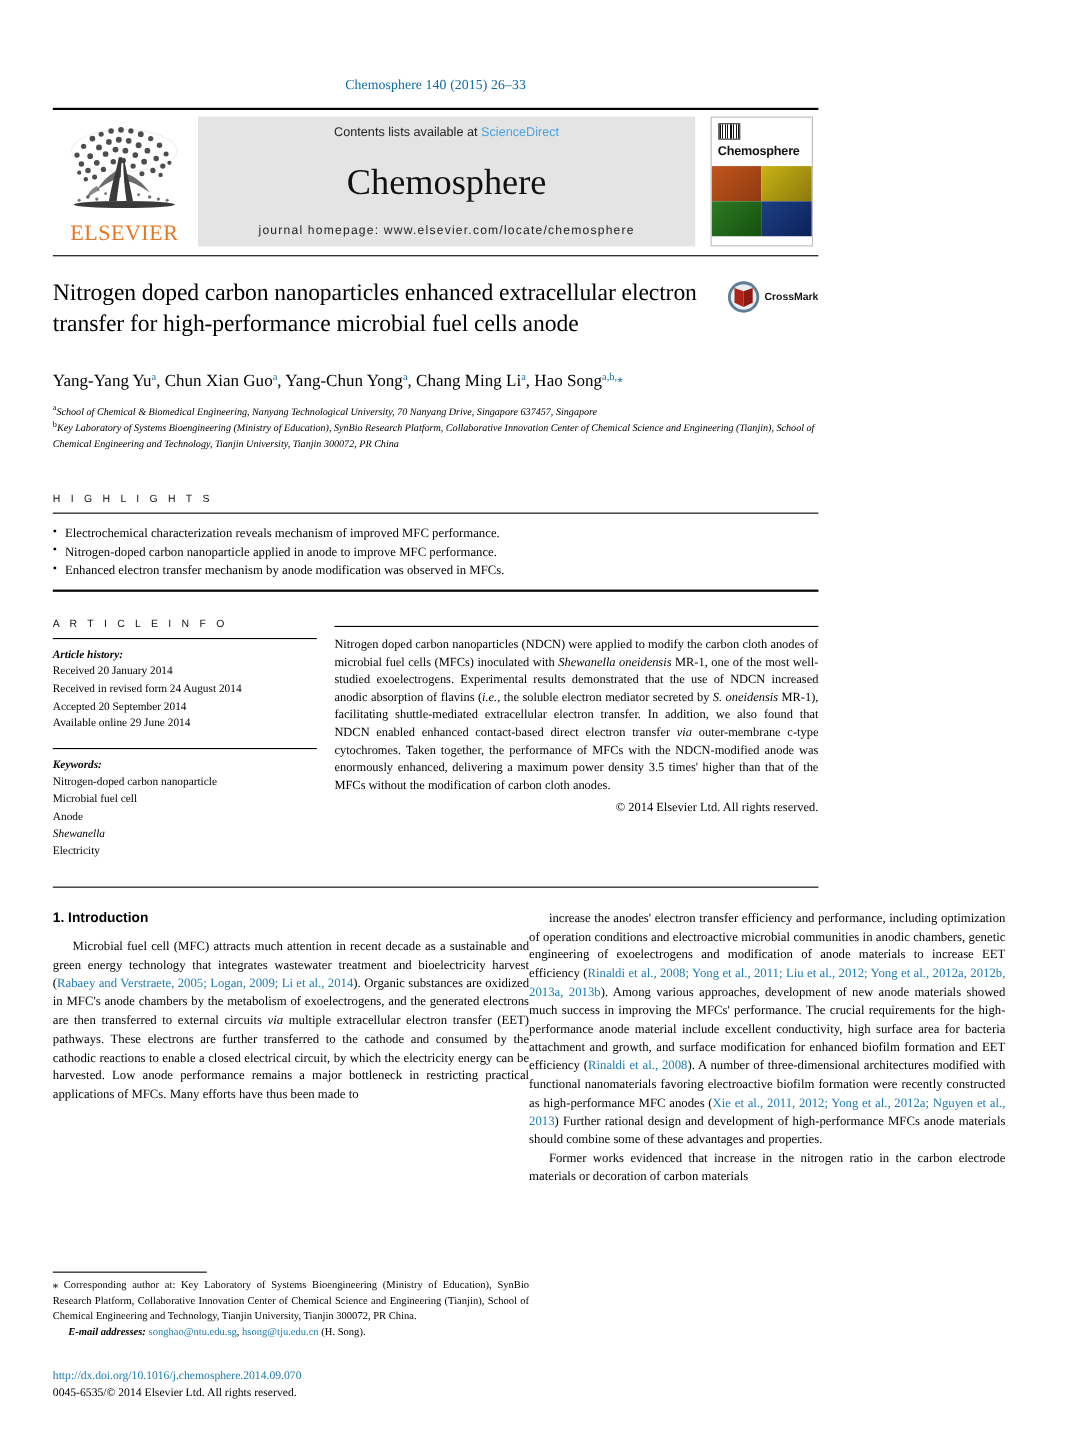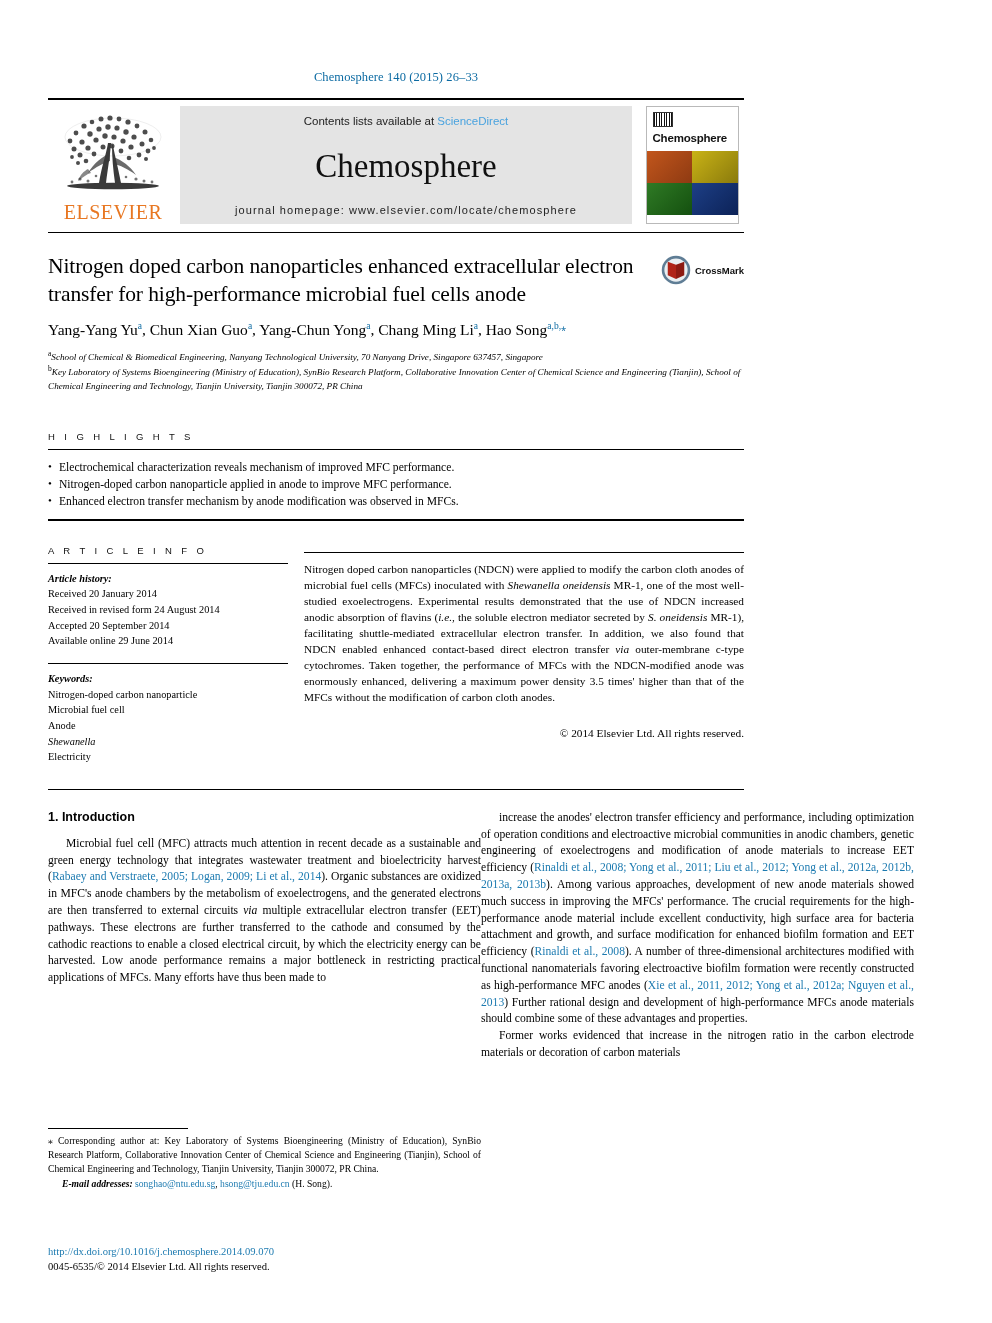--- a/index.html
+++ b/index.html
@@ -137,21 +137,21 @@
   .cm-badge { width: 30px; height: 30px; }
   .cm-text {
     font-family: "Liberation Sans", sans-serif;
     font-weight: bold;
     font-size: 9.5px;
     color: #111;
   }
   .authors {
     font-family: "Liberation Serif", serif;
     font-size: 15.5px;
-    margin-top: 12px;
+    margin-top: 29px;
     line-height: 1.3;
   }
   .authors sup { color: #0b6aa2; font-size: 9.5px; }
   .affils {
     margin-top: 9px;
     font-size: 9.2px;
     font-style: italic;
     line-height: 1.42;
   }
   .affils sup { font-style: normal; font-size: 7.5px; }
@@ -191,21 +191,21 @@
   .kw { font-size: 10.3px; line-height: 1.52; padding-top: 7px; }
   .kw .it { font-style: italic; font-weight: 600; }
   .kw .sp { font-style: italic; }
   .abstract {
     font-size: 11.3px;
     line-height: 1.42;
     text-align: justify;
     padding-top: 8px;
   }
   .abstract i { font-style: italic; }
-  .copyline { text-align: right; margin-top: 22px; font-size: 11.3px; }
+  .copyline { text-align: right; margin-top: 6px; font-size: 11.3px; }
 
   
   .bodysep { border-top: 1px solid #000; margin-top: 24px; }
   .body2 { display: flex; margin-top: 20px; }
   .bcol { width: 433px; flex: 0 0 433px; }
   h2.sec {
     font-family: "Liberation Sans", sans-serif;
     font-size: 12.5px;
     font-weight: bold;
     margin: 0 0 12px 0;
@@ -216,21 +216,21 @@
     text-align: justify;
     margin: 0;
     text-indent: 18px;
     hyphens: auto;
   }
   p.body + p.body { margin-top: 0; }
   .ref { color: #1c7ab0; }
   .body i { font-style: italic; }
 
   
-  .footnote-wrap { position: absolute; left: 48px; top: 1128px; width: 433px; }
+  .footnote-wrap { position: absolute; left: 48px; top: 1156px; width: 433px; }
   .fn-rule { border-top: 1px solid #000; width: 140px; margin-bottom: 5px; }
   .fn { font-size: 9.6px; line-height: 1.44; text-align: justify; }
   .fn-email { text-indent: 14px; margin-top: 2px; }
   .fn-email .it { font-style: italic; font-weight: 600; }
   .fn a { color: #1c7ab0; text-decoration: none; }
   .doi-block { position: absolute; left: 48px; top: 1245px; width: 450px; }
   .doi { color: #1c7ab0; font-size: 10.6px; line-height: 1.4; }
   .issn { font-size: 10.6px; line-height: 1.4; }
 </style>
 </head>

